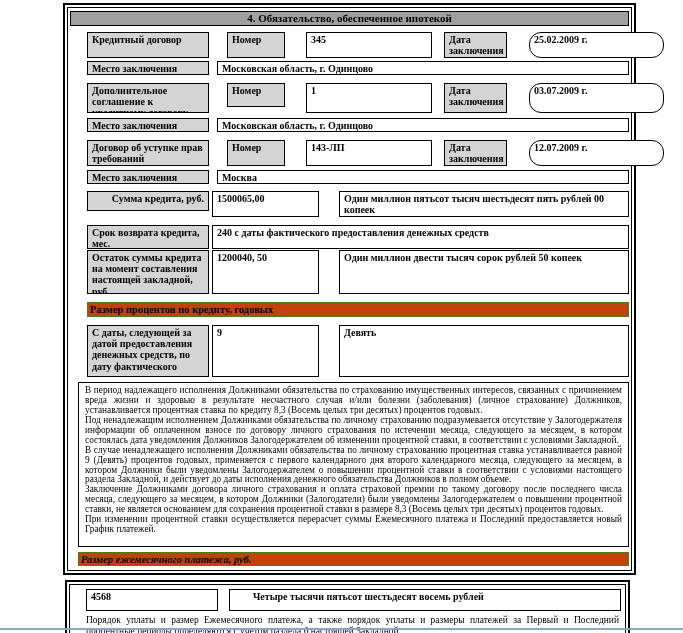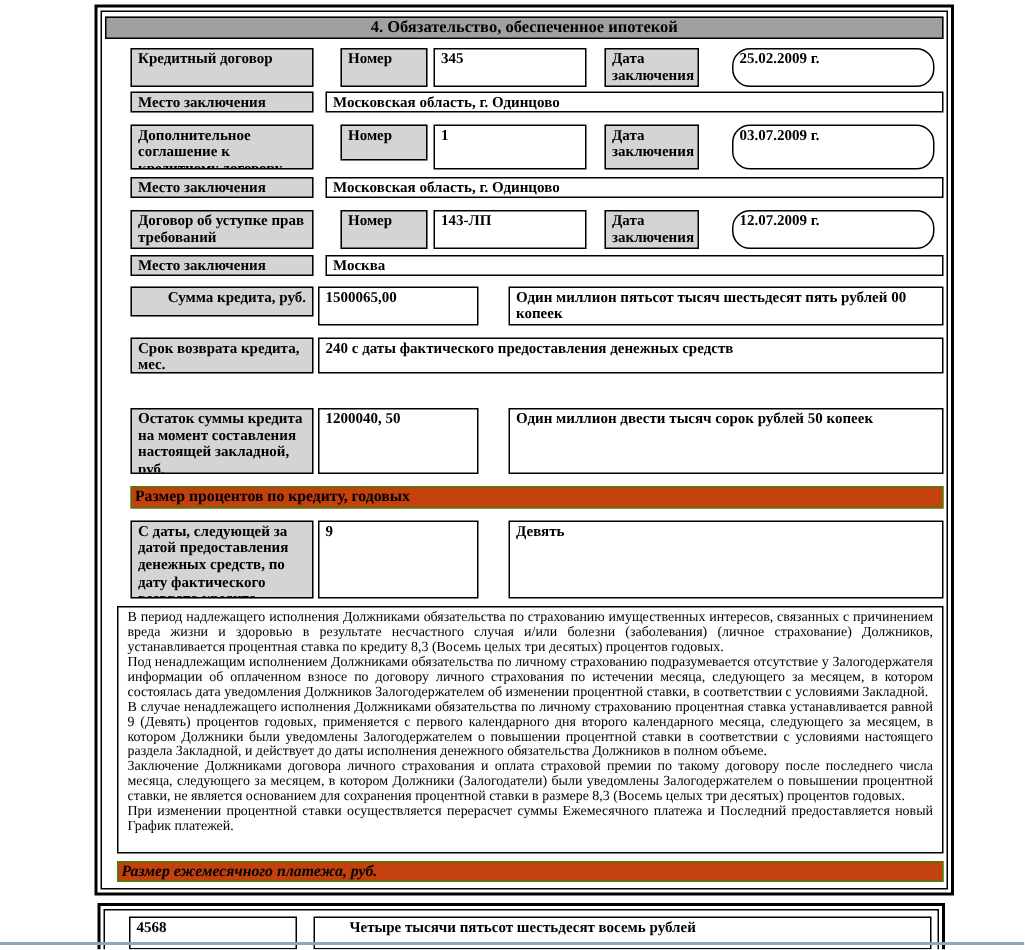--- a/index.html
+++ b/index.html
@@ -22,40 +22,40 @@
   .content { padding: 0 2px 0 19px; }
   .row { display: flex; align-items: stretch; }
   .box {
     border: 1.5px solid #000; background: #fff;
     padding: 1px 4px; font-weight: bold; font-size: 10px; line-height: 1.12;
     overflow: hidden;
   }
   .label { background: #d4d4d4; }
   .w-label   { width: 122px; flex: none; }
   .w-num     { width: 58px;  flex: none; margin-left: 18px; }
-  .w-numval  { width: 102px; flex: none; margin-left: 4px; }
+  .w-numval  { width: 126px; flex: none; margin-left: 21px; }
   .w-datelbl { width: 63px;  flex: none; margin-left: 12px; }
   .w-dateval { width: 135px; flex: none; margin-left: 22px; border-radius: 12px; }
   .w-placeval{ flex: 1; margin-left: 8px; }
   .w-amtval  { width: 107px; flex: none; margin-left: 3px; }
   .w-words   { flex: 1; margin-left: 20px; }
   .w-wideval { flex: 1; margin-left: 3px; }
   .section-header {
     border: 1px solid #4d7c0f; background: #c2410c;
     text-align: left; font-weight: bold; font-size: 10.5px; padding: 1px 2px;
   }
   .full-bleed { margin-left: -9px; font-style: italic; }
   .terms-box {
     margin: 5px 0 0 -9px; border: 1.5px solid #000;
     padding: 3px 6px; height: 165px; overflow: hidden; background: #fff;
   }
   .terms-box p { font-size: 9.3px; line-height: 1.07; text-align: justify; font-weight: normal; }
   .bottom-box { margin: 5px 0 0 65px; width: 565px; border: 2px solid #000; padding: 2px; background: #fff; }
   .bottom-inner { border: 1px solid #000; padding: 2px 4px 4px 16px; }
-  .w-payval   { width: 112px; flex: none; }
+  .w-payval   { width: 132px; flex: none; }
   .w-paywords { flex: 1; margin-left: 11px; padding-left: 23px; }
   .note { margin-top: 4px; font-size: 9.5px; line-height: 1.12; text-align: justify; font-weight: normal; padding-right: 2px; }
   .blue-line { position: absolute; left: 0; top: 628px; width: 683px; height: 2px; background: #8ca6bd; }
 </style>
 </head>
 <body>
 
 <div class="page">
 
   <div class="doc-outer">
@@ -108,21 +108,21 @@
           <div class="box label w-label" style="height:20px;text-align:right;">Сумма кредита, руб.</div>
           <div class="box w-amtval">1500065,00</div>
           <div class="box w-words">Один миллион пятьсот тысяч шестьдесят пять рублей 00 копеек</div>
         </div>
 
         <div class="row" style="margin-top:8px; height:24px;">
           <div class="box label w-label">Срок возврата кредита, мес.</div>
           <div class="box w-wideval">240 с даты фактического предоставления денежных средств</div>
         </div>
 
-        <div class="row" style="margin-top:23px; height:44px;">
+        <div class="row" style="margin-top:1px; height:44px;">
           <div class="box label w-label">Остаток суммы кредита на момент составления настоящей закладной, руб.</div>
           <div class="box w-amtval">1200040, 50</div>
           <div class="box w-words">Один миллион двести тысяч сорок рублей 50 копеек</div>
         </div>
 
         <div class="section-header" style="margin-top:8px; height:15px;">Размер процентов по кредиту, годовых</div>
 
         <div class="row" style="margin-top:8px; height:52px;">
           <div class="box label w-label">С даты, следующей за датой предоставления денежных средств, по дату фактического возврата кредита</div>
           <div class="box w-amtval">9</div>

